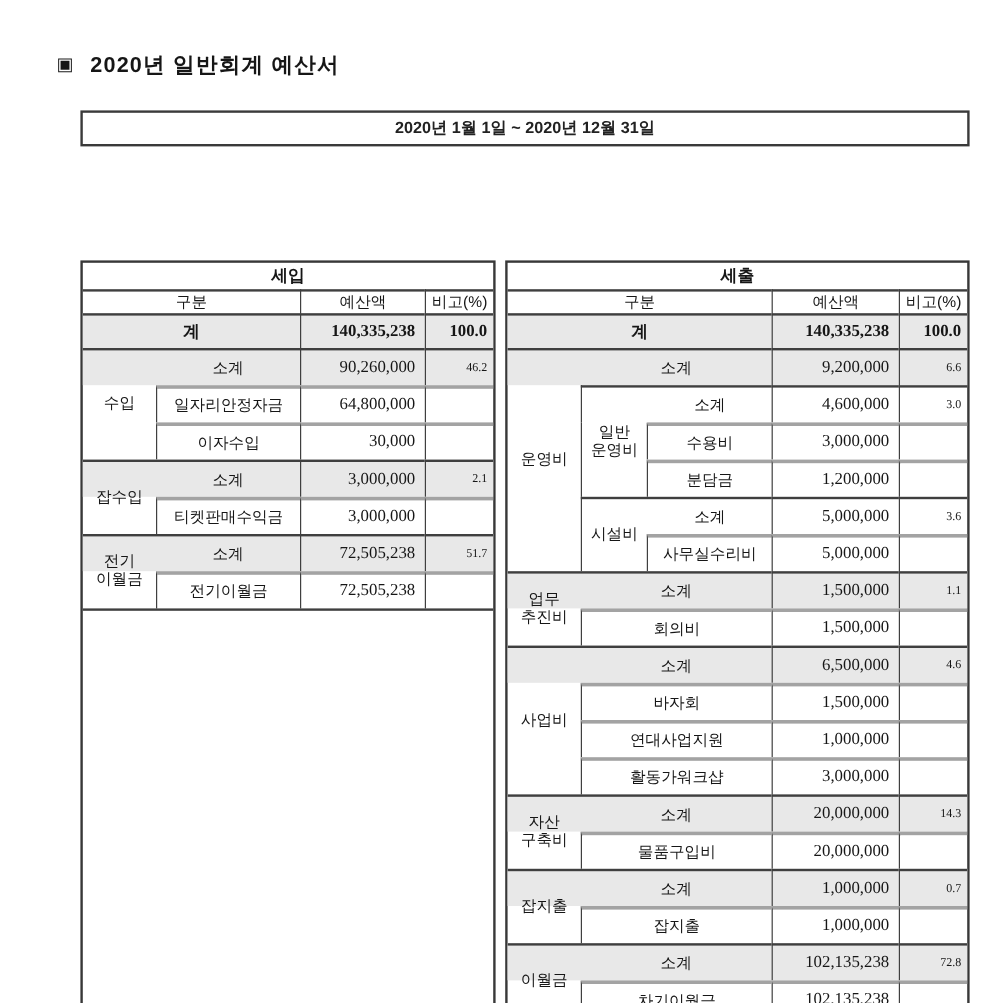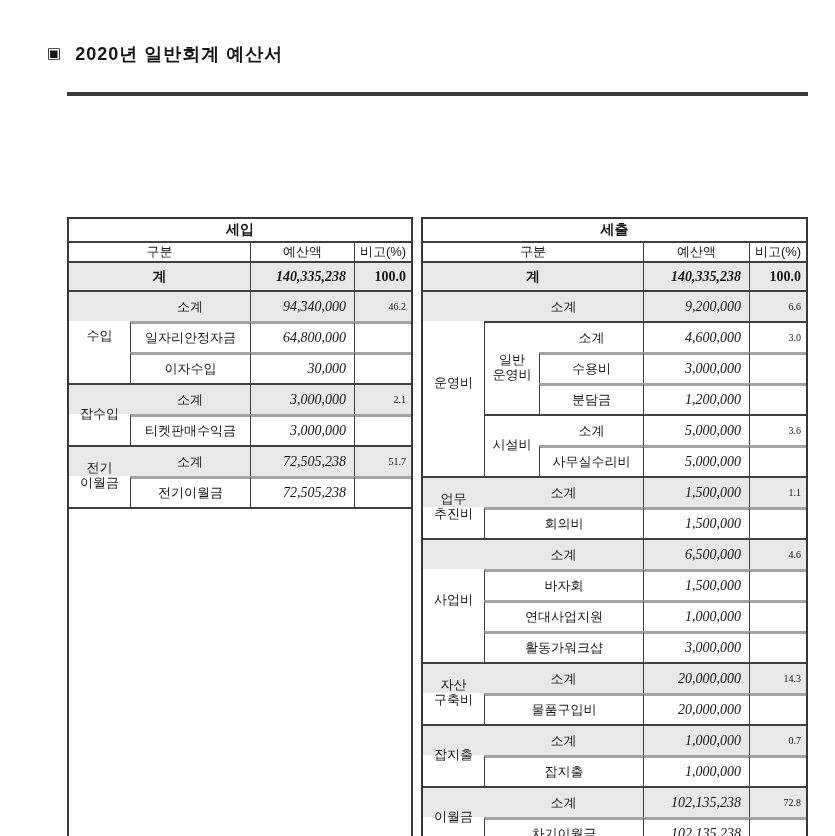--- a/index.html
+++ b/index.html
@@ -52,21 +52,21 @@
     overflow:visible; box-sizing:border-box;
   }
 
   .bt  { border-top:2px solid #3f3f3f; }   
   .tl  { border-top:3px solid #a3a3a3; }   
   .bl  { border-left:1px solid #3f3f3f; }  
   .gray{ background:#e8e8e8; }
 
   .num {
     text-align:right; padding-right:8px;
-    font-family:"Liberation Serif","DejaVu Serif",serif; font-size:14px;font-style:italic;
+    font-family:"Liberation Serif","DejaVu Serif",serif; font-size:14px;
   }
   .pct {
     text-align:right; padding-right:5px;
     font-family:"Liberation Serif","DejaVu Serif",serif; font-size:10px;
   }
   .bold { font-weight:bold; }
   td.bold { font-size:14px; }
 
   .sub-l  { padding-left:61px; }  
   .sub-l2 { padding-left:55px; }  
@@ -81,20 +81,21 @@
 </style>
 </head>
 <body>
 
 <div class="doc-title">
   <span class="marker">▣</span>
   <span>2020년  일반회계  예산서</span>
 </div>
 
 <div class="header-box">
+  <div class="hb-row2">2020년 1월 1일 ~ 2020년 12월 31일</div>
 </div>
 
 <div class="tables">
 
   <table id="revenue-table">
     <colgroup>
         <col style="width:61px">
         <col style="width:120px">
         <col style="width:104px">
         <col>
@@ -110,21 +111,21 @@
       <td class="bt bl">비고(%)</td>
     </tr>
     <tr class="rh-total">
       <td colspan="2" class="bt gray bold">계</td>
       <td class="bt bl gray num bold">140,335,238</td>
       <td class="bt bl gray pct bold">100.0</td>
     </tr>
 
     <tr class="rh-body">
       <td colspan="2" class="bt gray sub-l">소계</td>
-      <td class="bt bl gray num">94,340,000</td>
+      <td class="bt bl gray num">90,260,000</td>
       <td class="bt bl gray pct">46.2</td>
     </tr>
     <tr class="rh-body">
       <td rowspan="2" class="grp">
         <div class="straddle">수입</div>
       </td>
       <td class="tl bl">일자리안정자금</td>
       <td class="tl bl num">64,800,000</td>
       <td class="tl bl pct"></td>
     </tr>

